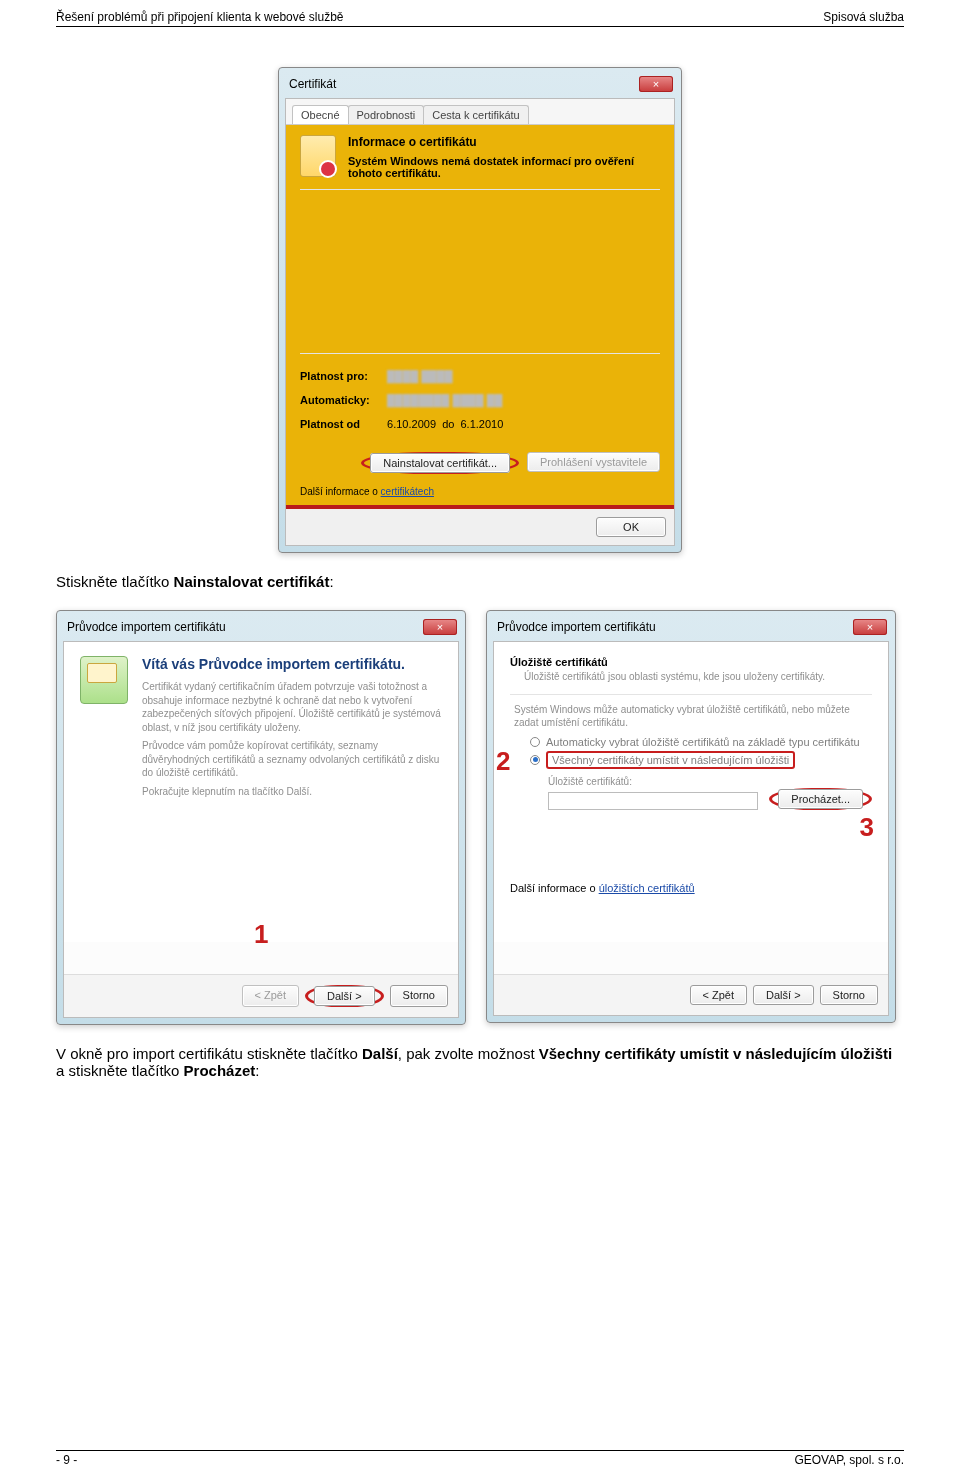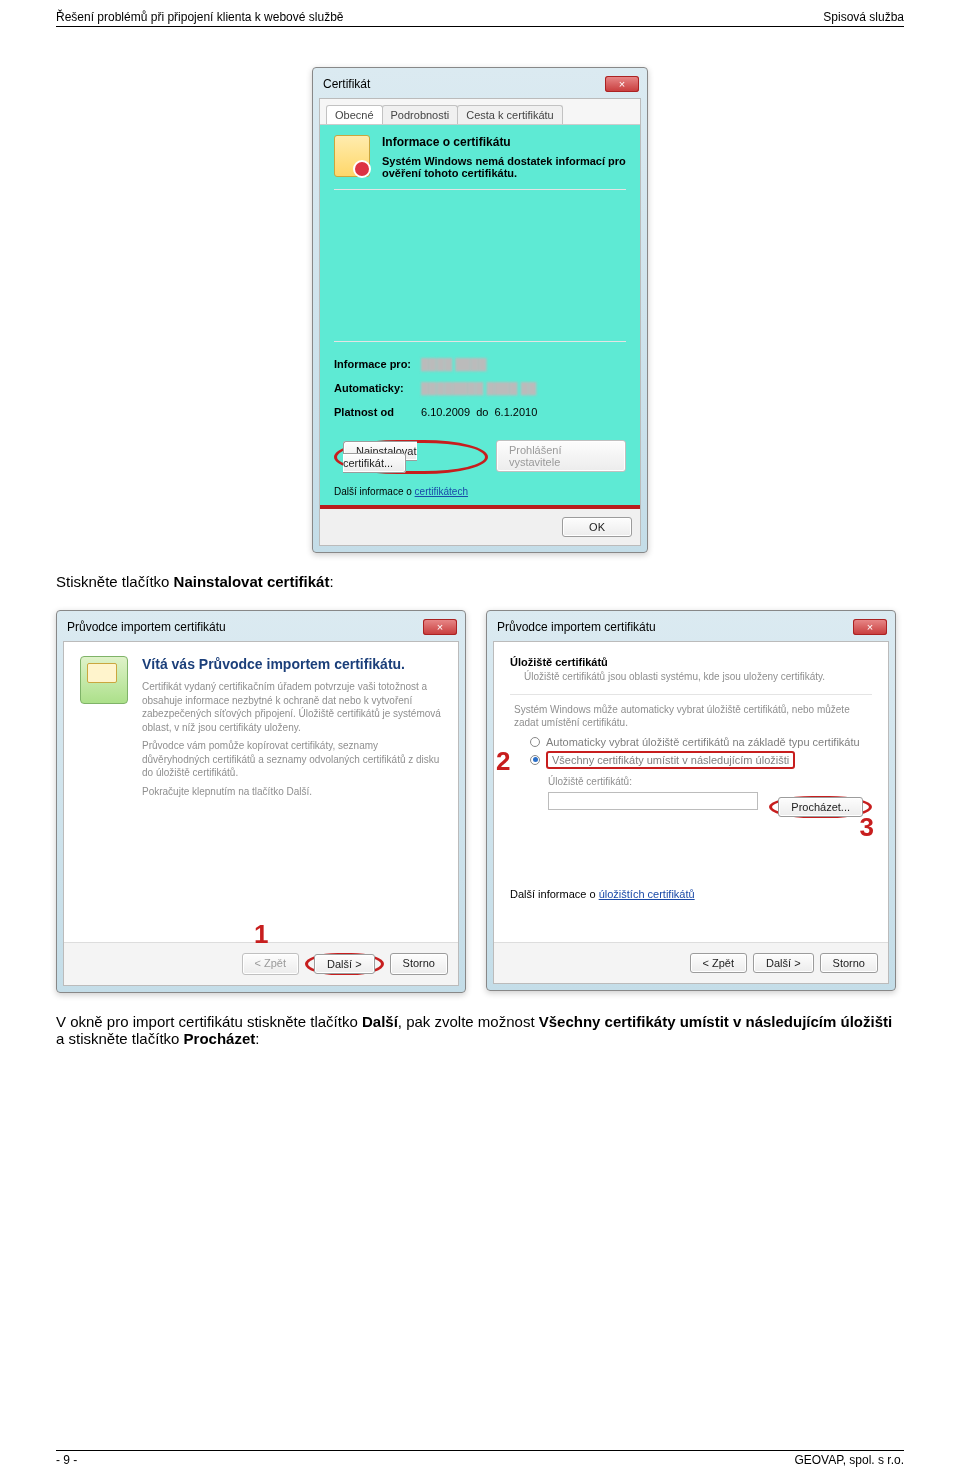--- a/index.html
+++ b/index.html
@@ -71,21 +71,21 @@
     box-shadow: inset 0 0 0 1px #a22;
   }
   .win-inner {
     background: #fcfcfc;
     border: 1px solid #bbb;
     padding: 0;
   }
 
   
   .cert-dialog {
-    width: 336px;
+    width: 404px;
     margin: 0 auto;
   }
   .tabs {
     display: flex;
     gap: 0;
     padding: 6px 6px 0 6px;
     background: #f6f6f6;
     border-bottom: 1px solid #ccc;
   }
   .tab {
@@ -93,21 +93,21 @@
     border-bottom: none;
     background: #f0f0f0;
     padding: 3px 8px;
     font-size: 11px;
     border-radius: 3px 3px 0 0;
     margin-right: -1px;
     color: #444;
   }
   .tab.active { background: #fff; position: relative; z-index: 1; }
   .cert-body {
-    background: #5eead4;
+    background: #eab308;
     padding: 10px 14px 8px 14px;
     display: flex;
     flex-direction: column;
     gap: 12px;
     min-height: 380px;
   }
   .cert-top {
     display: flex; gap: 12px; align-items: flex-start;
     border-bottom: 1px solid #e4e4e4;
     padding-bottom: 10px;
@@ -183,20 +183,21 @@
     width:28px;height:18px; background:#fff4cc; border:1px solid #caa63e; border-radius:2px;
   }
   .wizard-title { font-weight:bold; font-size:14px; color:#1b3f7a; margin-bottom:8px; }
   .greytext { color:#8f8f8f; font-size:10px; line-height: 1.35; }
   .greytext p { margin: 5px 0; }
   .wizard-footer {
     display:flex; justify-content:flex-end; gap:6px;
     border-top:1px solid #ddd;
     background:#f4f4f4;
     padding:10px;
+    margin-top:32px;
   }
   .red-digit {
     position:absolute;
     font-size: 26px;
     font-weight: bold;
     color: #c71e1e;
   }
 
   .radio-row { display:flex; align-items:center; gap:6px; font-size:11px; color:#7f7f7f; margin:3px 0 3px 20px;}
   .radio-dot {
@@ -237,21 +238,21 @@
           <div style="flex:1">
             <div class="cert-heading">Informace o certifikátu</div>
             <div class="cert-msg">Systém Windows nemá dostatek informací pro ověření tohoto certifikátu.</div>
           </div>
         </div>
 
         <div style="flex:1"></div>
 
         <hr class="hr">
         <div class="cert-row">
-          <span class="cert-label">Informace pro:</span>
+          <span class="cert-label">Platnost pro:</span>
           <span class="blur">████ ████</span>
         </div>
         <div class="cert-row">
           <span class="cert-label">Automaticky:</span>
           <span class="blur">████████ ████ ██</span>
         </div>
         <div class="cert-row">
           <span class="cert-label">Platnost od</span>
           <span>6.10.2009</span>
           &nbsp;<span>do</span>&nbsp;
@@ -333,21 +334,21 @@
           <div class="radio-row">
             <span class="radio-dot sel"></span>
             <span class="red-box">
               <span>Všechny certifikáty umístit v následujícím úložišti</span>
             </span>
           </div>
 
           <div class="greytext" style="margin:6px 0 0 38px">Úložiště certifikátů:</div>
           <div>
             <span class="store-field"></span>
-            <span style="float:right; margin-top:8px;">
+            <span style="float:right; margin-top:0;">
               <span class="red-ellipse">
                 <span class="win-btn">Procházet...</span>
               </span>
             </span>
           </div>
           <span class="red-digit" style="right:14px; top:170px;">3</span>
 
           <div style="clear:both; height:70px"></div>
           <div style="font-size:11px;">
             <span>Další informace o </span><span class="link">úložištích certifikátů</span>

